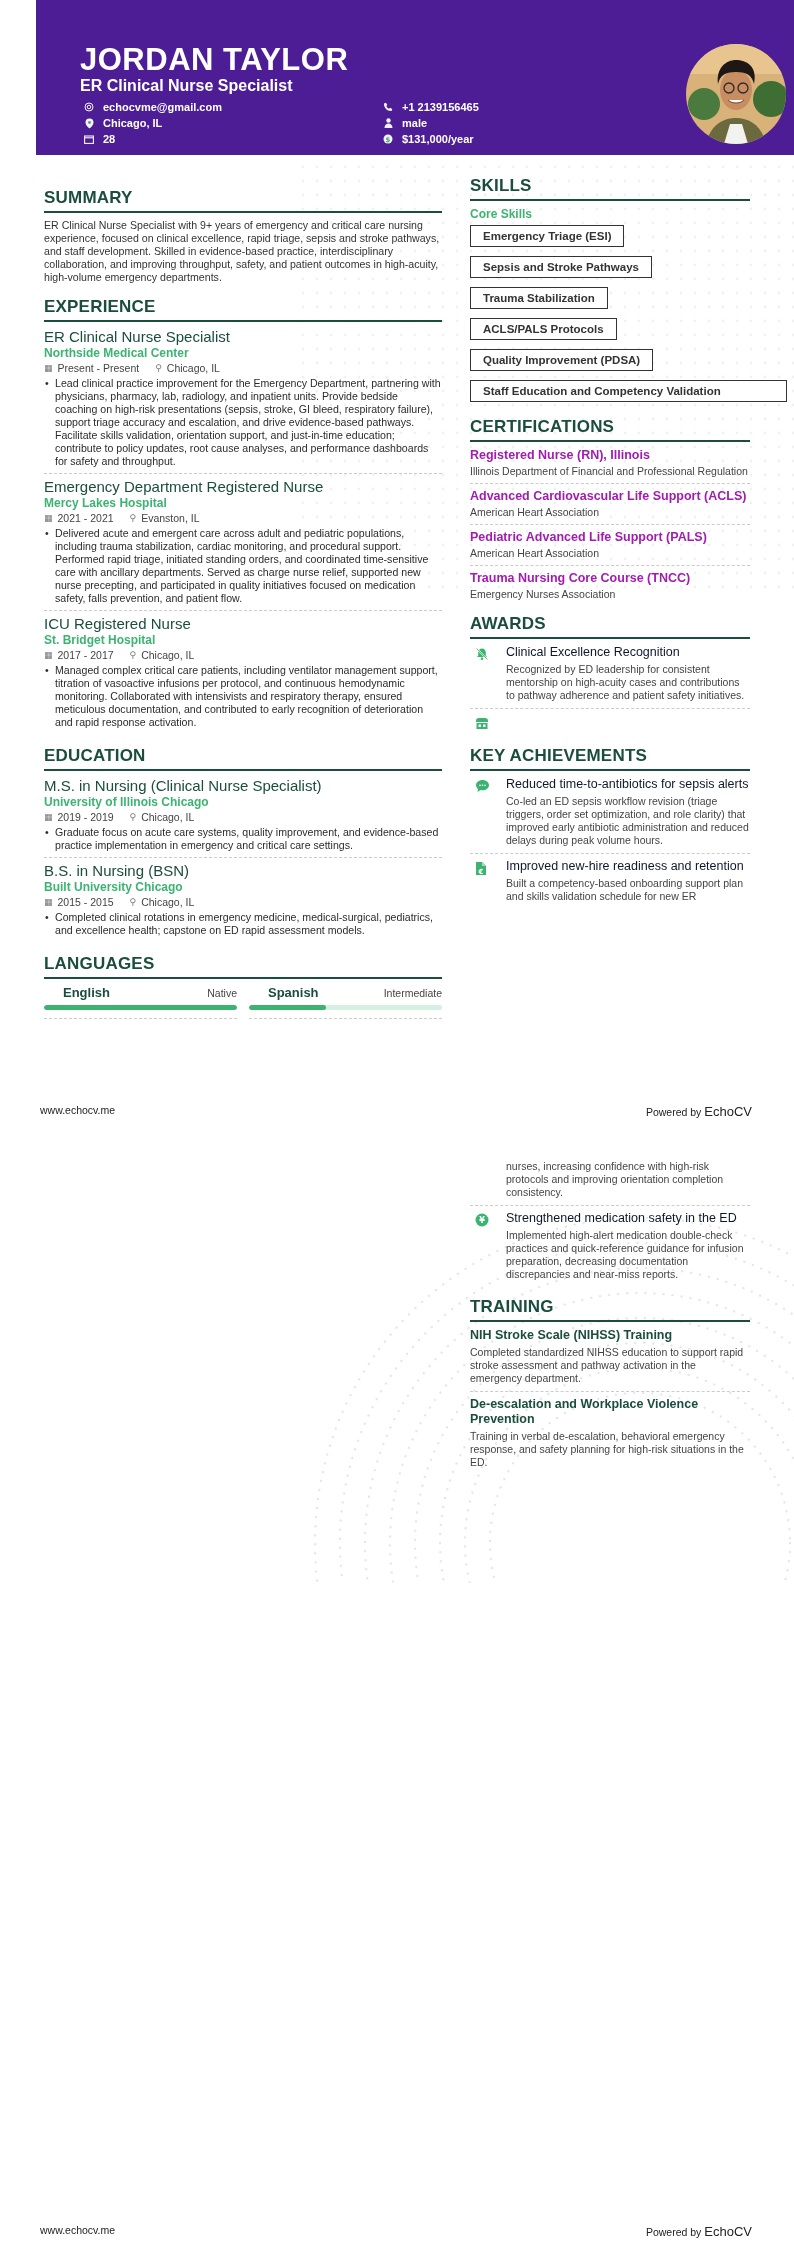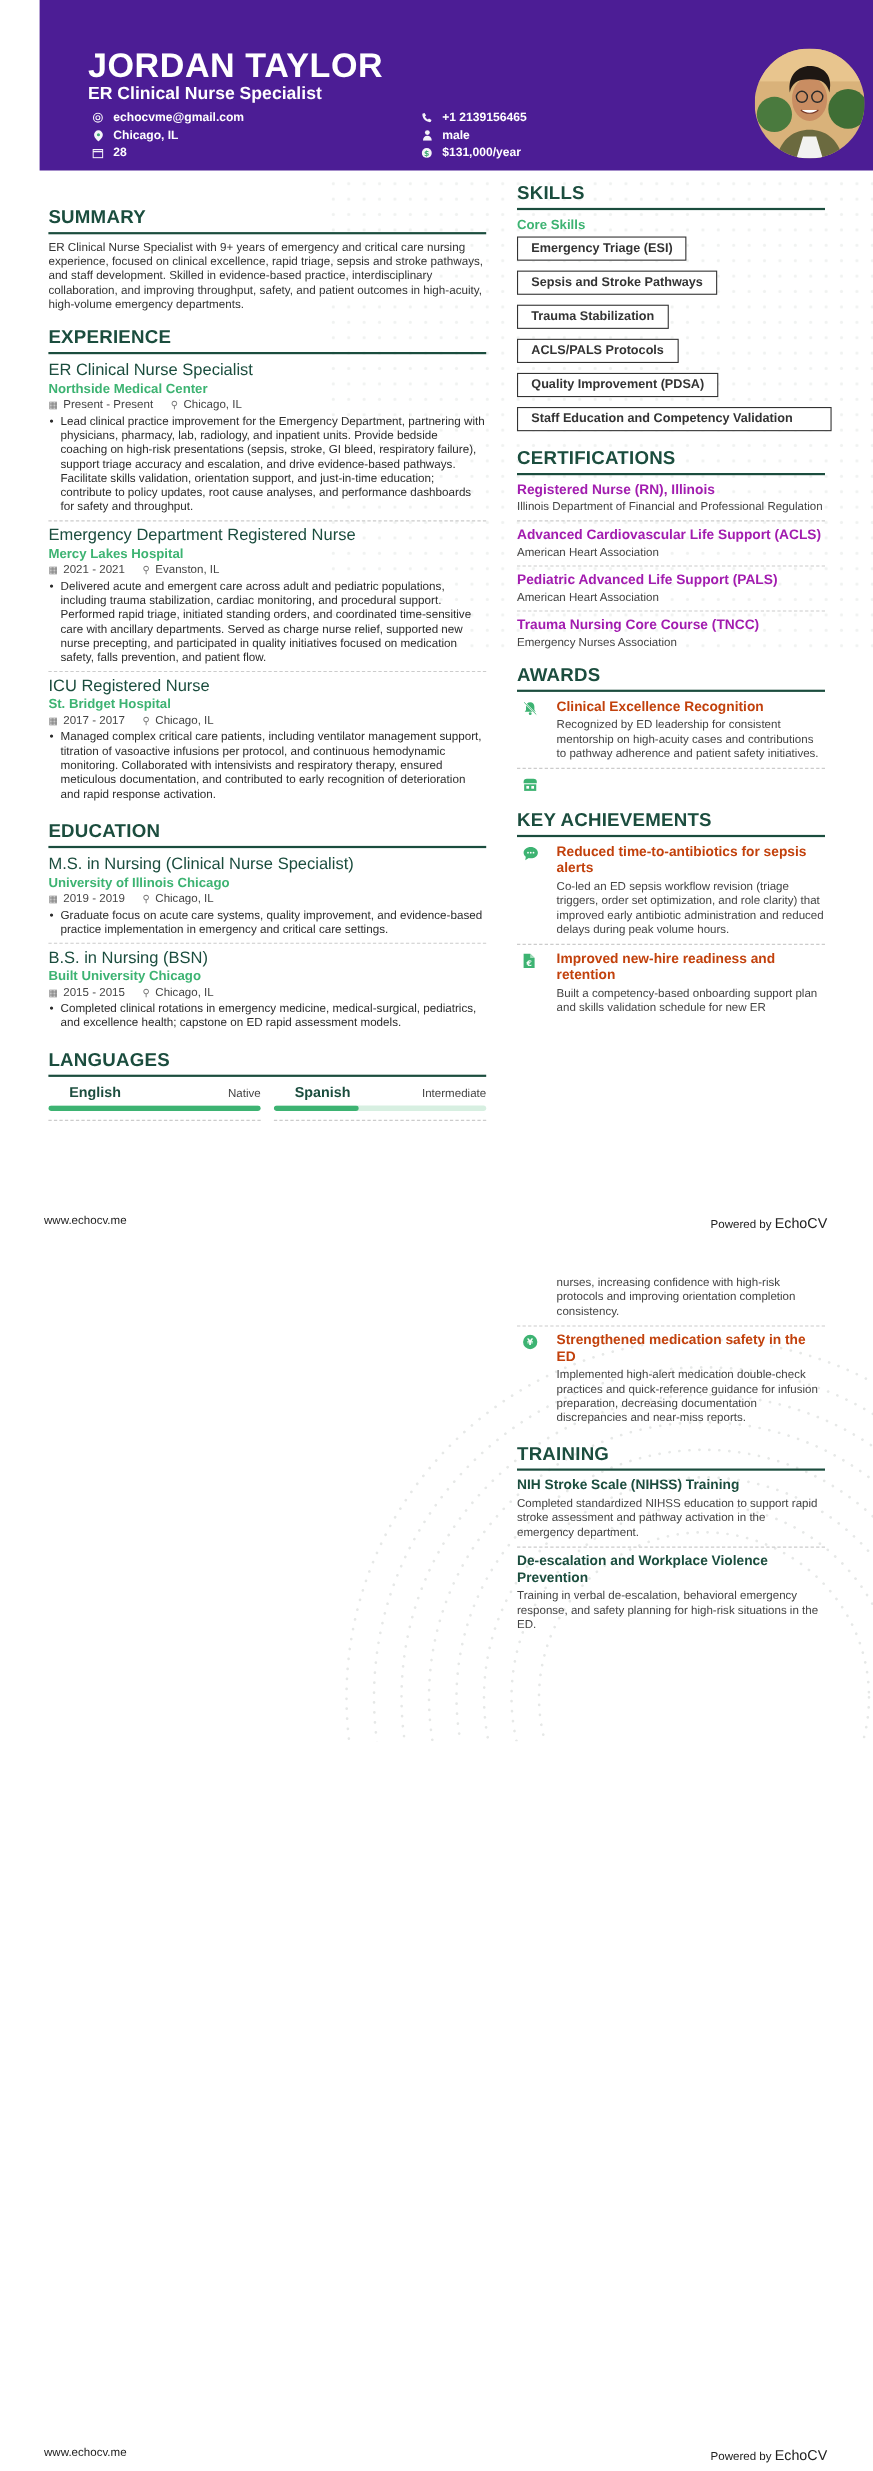--- a/index.html
+++ b/index.html
@@ -51,21 +51,21 @@
     .skill { display: inline-block; border: 1.5px solid #333; padding: 3px 12px; font-size: 11.5px; font-weight: 700; color: #333; margin-bottom: 9px; line-height: 14px; background: #fff; }
 
     .cert-name { font-size: 12.5px; font-weight: 700; color: #a21caf; line-height: 15px; }
     .cert-org { font-size: 10.5px; color: #444; line-height: 13px; margin-top: 2px; }
     .cert { padding-bottom: 5px; margin-bottom: 5px; border-bottom: 1px dashed #ccc; }
     .cert.last { border-bottom: none; }
 
     .aw { display: flex; padding-bottom: 6px; margin-bottom: 5px; border-bottom: 1px dashed #ccc; }
     .aw.last { border-bottom: none; }
     .aw-icon { width: 36px; flex: none; display: flex; justify-content: flex-start; padding-left: 5px; padding-top: 2px; color: #3db372; }
-    .aw-title { font-size: 12.5px; font-weight: 700; color: #c2410c; line-height: 15px; }
+    .aw-title { font-size: 12.5px; font-weight: 400; color: #0f172a; line-height: 15px; }
     .aw-desc { font-size: 10.5px; color: #444; line-height: 13px; margin-top: 3px; }
 
     .tr-name { font-size: 12.5px; font-weight: 700; color: #1b4d3e; line-height: 15px; }
     .tr-desc { font-size: 10.5px; color: #444; line-height: 13px; margin-top: 3px; }
     .tr { padding-bottom: 6px; margin-bottom: 5px; border-bottom: 1px dashed #ccc; }
     .tr.last { border-bottom: none; }
 
     .footer { position: absolute; left: 40px; width: 712px; display: flex; justify-content: space-between; font-size: 10.5px; color: #222; }
     .footer .brand { font-size: 13px; }
   </style>
@@ -264,30 +264,30 @@
           </div>
           <div class="lang-bar">
               <div class="lang-fill" style="width:40%"></div>
             </div>
           <div class="lang-sep"></div>
         </div>
       </div>
     </section>
   </div>
 
-  <div class="col-right" style="top:166px">
+  <div class="col-right" style="top:176px">
     <section>
       <div class="sec-title">SKILLS</div>
       <div class="sub-title">Core Skills</div>
       <div><span class="skill">Emergency Triage (ESI)</span></div>
       <div><span class="skill">Sepsis and Stroke Pathways</span></div>
       <div><span class="skill">Trauma Stabilization</span></div>
       <div><span class="skill">ACLS/PALS Protocols</span></div>
       <div><span class="skill">Quality Improvement (PDSA)</span></div>
-      <div><span class="skill" style="width:286px">Staff Education and Competency Validation</span></div>
+      <div><span class="skill" style="width:317px">Staff Education and Competency Validation</span></div>
     </section>
 
     <section style="margin-top:6px">
       <div class="sec-title">CERTIFICATIONS</div>
       <div class="cert">
         <div class="cert-name">Registered Nurse (RN), Illinois</div>
         <div class="cert-org">Illinois Department of Financial and Professional Regulation</div>
       </div>
       <div class="cert">
         <div class="cert-name">Advanced Cardiovascular Life Support (ACLS)</div>

